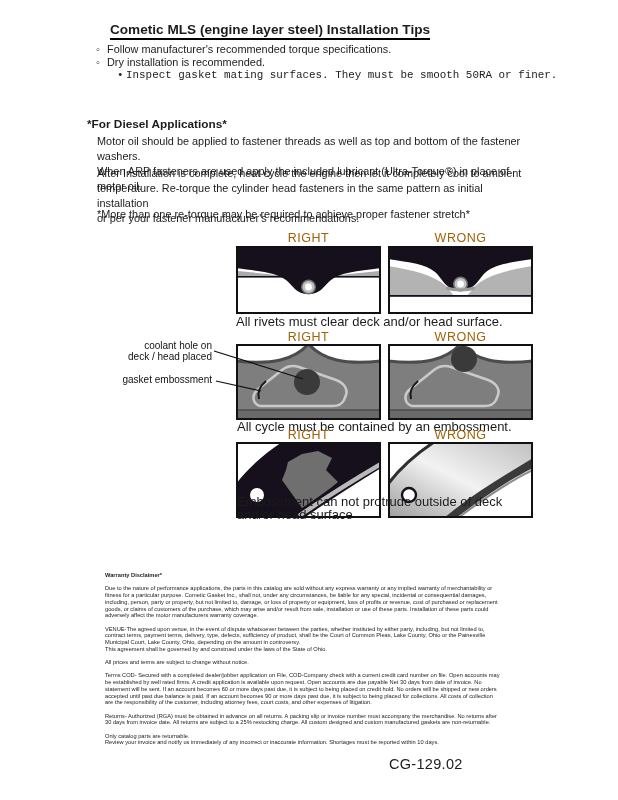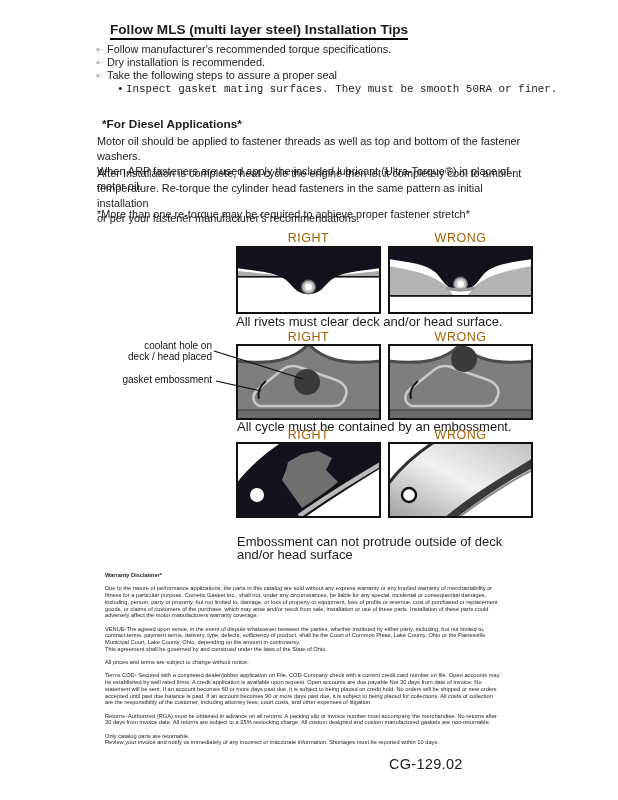--- a/index.html
+++ b/index.html
@@ -8,21 +8,21 @@
 
   .title{position:absolute;left:110px;top:22px;font-size:13.6px;font-weight:700;
          border-bottom:2px solid #000;padding-bottom:1px;white-space:nowrap;}
 
   .intro{position:absolute;left:96px;top:43px;font-size:10.9px;line-height:13.2px;}
   .intro .b{position:relative;padding-left:11px;}
   .intro .b::before{content:"◦";position:absolute;left:0;top:0;}
   .intro .sb{position:relative;padding-left:30px;font-family:Liberation Mono, monospace;}
   .intro .sb::before{content:"•";position:absolute;left:21px;top:0;}
 
-  .diesel-h{position:absolute;left:102px;top:117px;font-size:11.8px;font-weight:700;}
+  .diesel-h{position:absolute;left:87px;top:117px;font-size:11.8px;font-weight:700;}
   .para{position:absolute;left:97px;font-size:10.9px;line-height:15px;white-space:pre-line;width:440px;}
   .p1{top:134px;} .p2{top:166px;} .p3{top:207px;}
 
   .dg-label{position:absolute;width:145px;text-align:center;font-size:12.5px;letter-spacing:.5px;color:#a16207;}
   .dbox{position:absolute;width:145px;}
   .dbox svg{display:block;}
   .caption{position:absolute;font-size:13px;line-height:12.5px;white-space:pre-line;color:#1c1c1c;}
 
   .callout{position:absolute;left:90px;width:122px;text-align:right;font-size:10px;
            line-height:10.6px;white-space:pre-line;color:#111;}
@@ -34,26 +34,25 @@
   .legal .lh{font-weight:700;margin:0 0 6.7px 0;}
   .legal p{margin:0 0 6.7px 0;white-space:pre-line;}
 
   .pagenum{position:absolute;left:389px;top:756px;font-size:14.5px;letter-spacing:.3px;color:#1c1c1c;}
 </style>
 </head>
 <body>
 
 <div class="sheet">
 
-  <div class="title">Follow MLS (multi layer steel) Installation Tips</div>
+  <div class="title">Cometic MLS (engine layer steel) Installation Tips</div>
 
   <div class="intro">
     <div class="b">Follow manufacturer's recommended torque specifications.</div>
     <div class="b">Dry installation is recommended.</div>
-    <div class="b">Take the following steps to assure a proper seal</div>
     <div class="sb">Inspect gasket mating surfaces.  They must be smooth 50RA or finer.</div>
   </div>
 
   <div class="diesel-h">*For Diesel Applications*</div>
   <div class="para p1">Motor oil should be applied to fastener threads as well as top and bottom of the fastener washers.
 When ARP fasteners are used apply the included lubricant (Ultra-Torque®) in place of motor oil.</div>
   <div class="para p3">*More than one re-torque may be required to achieve proper fastener stretch*</div>
   <div class="para p2">After Installation is complete, heat cycle the engine then let it completely cool to ambient
 temperature. Re-torque the cylinder head fasteners in the same pattern as initial installation
 or per your fastener manufacturer's recommendations.</div>
@@ -154,21 +153,21 @@
       <rect x="0" y="0" width="145" height="76" fill="#ffffff"></rect>
       <path d="M46,0 L145,0 L145,26 C118,43 92,59 68,76 L0,76 L0,42 C12,26 28,12 46,0 Z" fill="url(#bandgrad)"></path>
       <path d="M46,0 C28,12 12,26 0,42" stroke="#2e2e2e" stroke-width="3" fill="none"></path>
       <path d="M145,16 C112,36 82,54 56,76 L68,76 C92,58 120,38 145,26 Z" fill="#3a3a3a"></path>
       <path d="M145,28 C120,40 94,58 70,76" stroke="#8c8c8c" stroke-width="2" fill="none"></path>
       <circle cx="21" cy="53" r="7" fill="#ffffff" stroke="#16101c" stroke-width="2.4"></circle>
       <rect x="0" y="0" width="145" height="76" fill="none" stroke="#111111" stroke-width="4"></rect>
     </svg>
   </div>
 
-  <div class="caption" style="left:237px;top:536px">Embossment can not protrude outside of deck
+  <div class="caption" style="left:237px;top:496px">Embossment can not protrude outside of deck
 and/or head surface</div>
 
   <svg class="overlay" width="618" height="800">
     <line x1="214" y1="351" x2="303" y2="379" stroke="#111111" stroke-width="1.2"></line>
     <line x1="216" y1="381" x2="261" y2="391" stroke="#111111" stroke-width="1.2"></line>
   </svg>
 
   <div class="legal">
     <div class="lh">Warranty Disclaimer*</div>
     <p>Due to the nature of performance applications, the parts in this catalog are sold without any express warranty or any implied warranty of merchantability or

